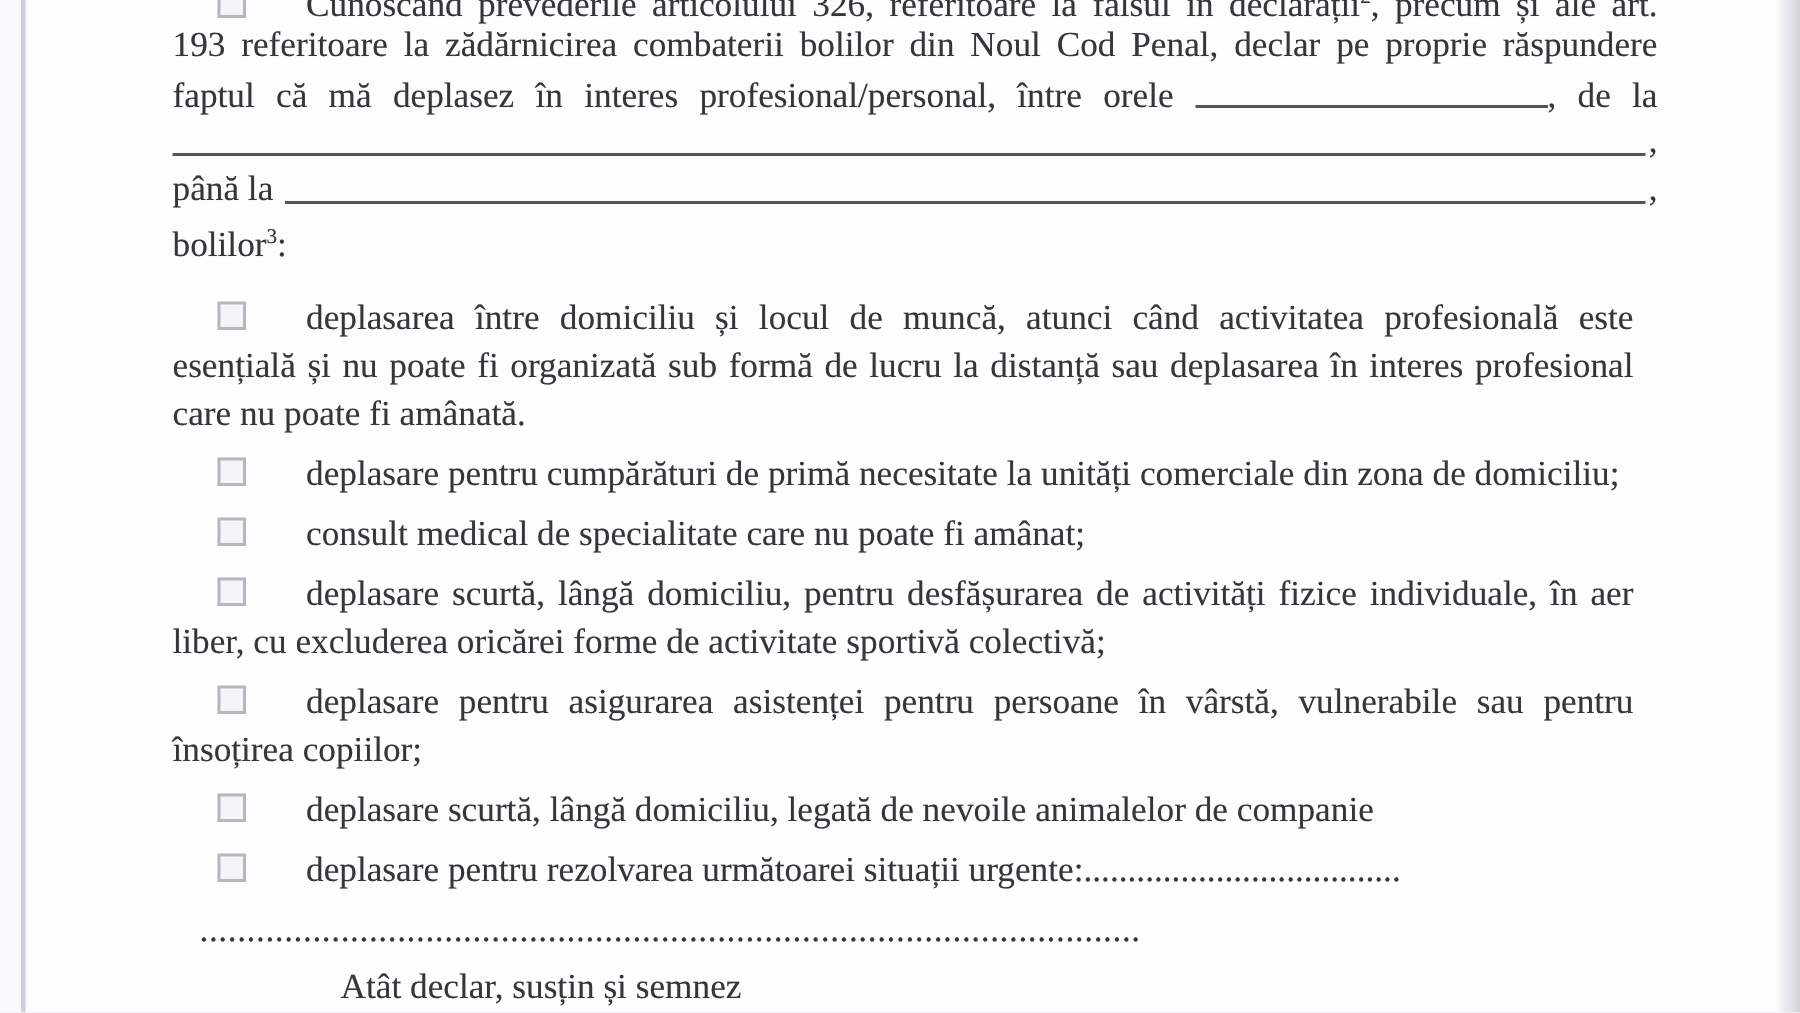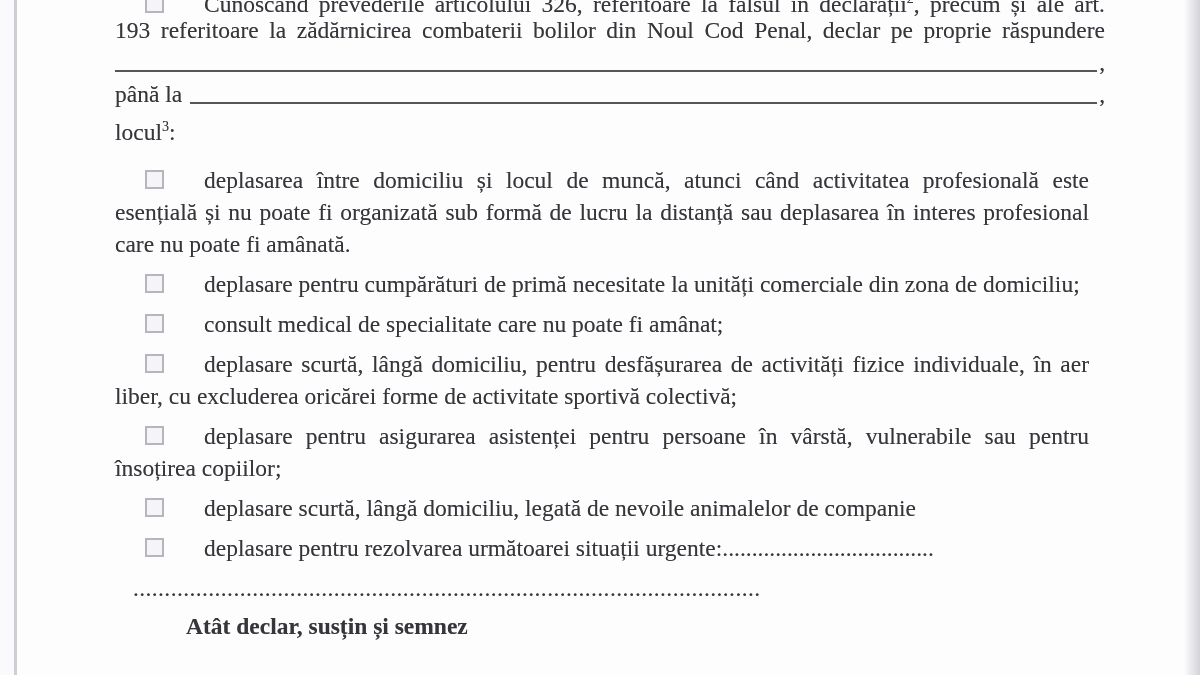--- a/index.html
+++ b/index.html
@@ -66,52 +66,52 @@
     text-align:justify;
     text-indent:30px;
   }
   p.item.first{margin-top:16px;}
   .dotsline{
     margin:8px 0 0 18px;
     letter-spacing:0.4px;
     white-space:nowrap;overflow:hidden;
   }
   .closing{
-    margin:6px 0 0 71px;
+    margin:6px 0 0 112px;
     white-space:nowrap;
-    font-weight:bold;
   }
 </style>
 </head>
 <body>
 
 <div id="page">
 
   <div class="edge-left"></div>
   <div class="edge-right"></div>
 
   <div class="content">
 
     <div class="jline indent"><span class="checkbox"></span><span>Cunoscând prevederile articolului 326, referitoare la falsul în declarații</span><sup>2</sup><span>, precum și ale art.</span></div>
 
     <div class="jline">193 referitoare la zădărnicirea combaterii bolilor din Noul Cod Penal, declar pe proprie răspundere</div>
 
+    <div class="jline"><span>faptul că mă deplasez în interes profesional/personal, între orele</span> <span class="blank"></span><span>, de la</span></div>
 
     <div class="blankrow">
       <span class="fill"></span>
       <span class="lbl after">,</span>
     </div>
 
     <div class="blankrow">
       <span class="lbl before">până la</span>
       <span class="fill"></span>
       <span class="lbl after">,</span>
     </div>
 
-    <div><span>locul</span><sup>3</sup><span>:</span></div>
+    <div><span>bolilor</span><sup>3</sup><span>:</span></div>
 
     <p class="item first"><span class="checkbox"></span><span>deplasarea între domiciliu și locul de muncă, atunci când activitatea profesională este esențială și nu poate fi organizată sub formă de lucru la distanță sau deplasarea în interes profesional care nu poate fi amânată.</span></p>
 
     <p class="item"><span class="checkbox"></span><span>deplasare pentru cumpărături de primă necesitate la unități comerciale din zona de domiciliu;</span></p>
 
     <p class="item"><span class="checkbox"></span><span>consult medical de specialitate care nu poate fi amânat;</span></p>
 
     <p class="item"><span class="checkbox"></span><span>deplasare scurtă, lângă domiciliu, pentru desfășurarea de activități fizice individuale, în aer liber, cu excluderea oricărei forme de activitate sportivă colectivă;</span></p>
 
     <p class="item"><span class="checkbox"></span><span>deplasare pentru asigurarea asistenței pentru persoane în vârstă, vulnerabile sau pentru însoțirea copiilor;</span></p>

